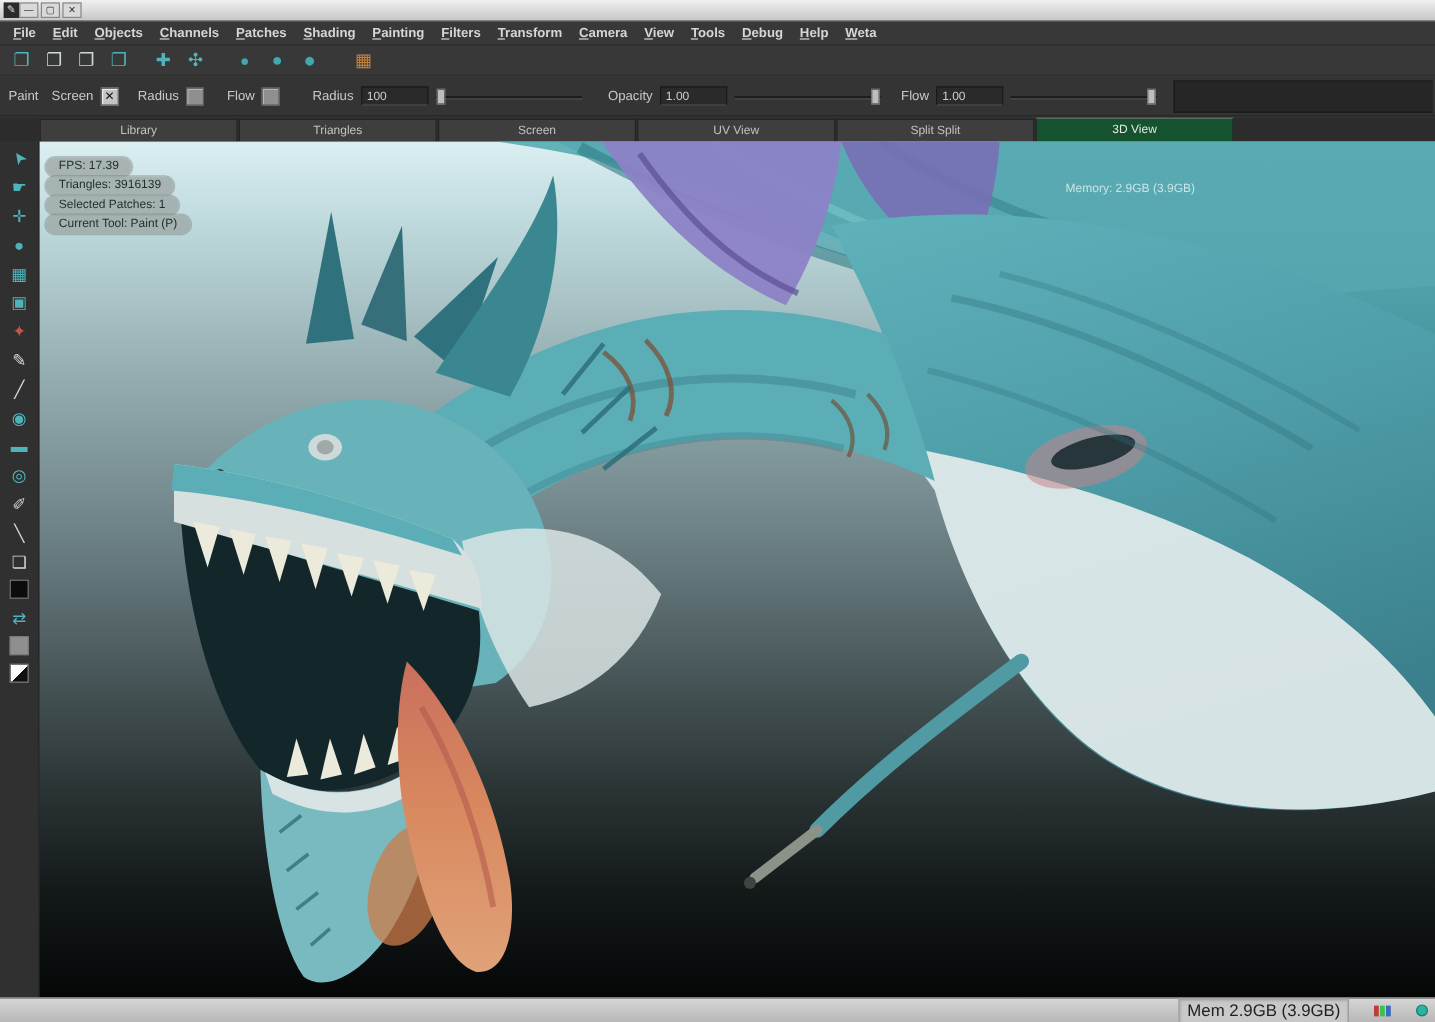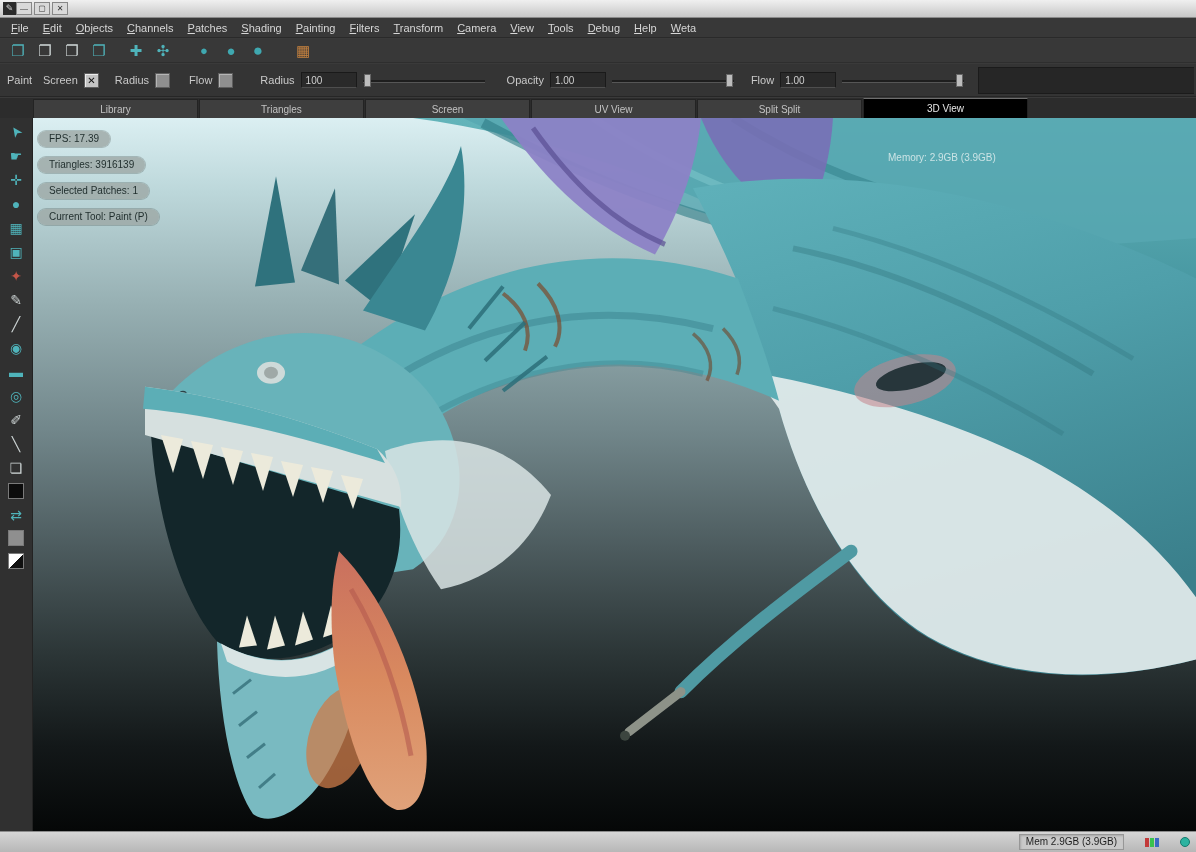--- a/index.html
+++ b/index.html
@@ -13,21 +13,21 @@
   .app-icon{width:13px;height:13px;margin-left:3px;background:#2b2b2b;color:#ddd;
     font-size:9px;line-height:13px;text-align:center;flex:0 0 auto;}
   .wtitle{flex:1;text-align:center;font-size:11px;font-weight:bold;color:#1a1a1a;}
   .win-controls{display:flex;gap:2px;margin-right:3px;flex:0 0 auto;}
   .win-btn{width:16px;height:13px;background:#d9d9d9;border:1px solid #878787;
     font-size:8px;line-height:12px;text-align:center;color:#333;box-sizing:border-box;}
 
   
   .menubar{position:absolute;top:18px;left:0;right:0;height:20px;background:#383838;
     border-bottom:1px solid #2a2a2a;display:flex;align-items:center;padding-left:4px;box-sizing:border-box;}
-  .menu-item{color:#d6d6d6;font-size:11px;padding:2px 7px;cursor:default;}
+  .menu-item{color:#d6d6d6;font-size:11px;padding:2px 7px;cursor:default;font-weight:bold;}
   .menu-item u{text-decoration:underline;}
 
   
   .toolbar{position:absolute;top:39px;left:0;right:0;height:24px;background:#383838;
     border-bottom:1px solid #2e2e2e;display:flex;align-items:center;gap:7px;padding-left:8px;box-sizing:border-box;}
   .tb-icon{font-size:15px;width:20px;text-align:center;line-height:20px;}
   .tb-icon:nth-child(5){margin-left:10px;}
   .tb-icon:nth-child(7){margin-left:14px;font-size:13px;}
   .tb-icon:nth-child(8){font-size:15px;}
   .tb-icon:nth-child(9){font-size:17px;}
@@ -50,46 +50,46 @@
   .handle.left{left:1px}.handle.right{right:1px}
   .g-alpha{margin-left:6px}.g-radtog{margin-left:16px}.g-flowtog{margin-left:19px}
   .g-radius{margin-left:27px}.g-opacity{margin-left:22px}.g-flow{margin-left:17px}
   .pb-filler{flex:1;height:25px;background:#262626;margin:0 2px 0 14px;border:1px solid #1b1b1b;border-right:none;}
 
   
   .tabbar{position:absolute;top:98px;left:0;right:0;height:20px;background:#2c2c2c;
     display:flex;align-items:flex-end;padding-left:33px;box-sizing:border-box;}
   .tab{width:165px;height:19px;line-height:19px;text-align:center;font-size:10px;color:#c2c2c2;
     background:#3e3e3e;border:1px solid #232323;border-bottom:none;margin-right:1px;box-sizing:border-box;}
-  .tab.active{background:#000000;color:#e6e6e6;height:20px;line-height:20px;border-top-color:#6e6e6e;}
+  .tab.active{background:#14532d;color:#e6e6e6;height:20px;line-height:20px;border-top-color:#6e6e6e;}
 
   
   .main{position:absolute;top:118px;left:0;right:0;bottom:21px;}
   .toolcol{position:absolute;left:0;top:0;bottom:0;width:33px;background:#303030;border-right:1px solid #232323;
     display:flex;flex-direction:column;align-items:center;padding-top:2px;gap:1px;box-sizing:border-box;}
   .tool{width:24px;height:23px;display:flex;align-items:center;justify-content:center;font-size:14px;}
   .tool .tg{display:inline-block;}
   .toolcol .tool:nth-child(1) .tg{transform:rotate(-125deg);}
   .swatch{width:16px;height:16px;border:1px solid #7a7a7a;margin:3px 0;box-sizing:border-box;}
   .swatch.fgbg{background:linear-gradient(135deg,#ffffff 52%,#101010 52%);}
 
   
   .viewport{position:absolute;left:33px;top:0;right:0;bottom:0;overflow:hidden;
     background:linear-gradient(180deg,#dbeff2 0%,#bdd8db 10%,#97b0b3 26%,#71868a 44%,#4d5c5f 60%,#2c3637 75%,#131819 88%,#050707 100%);}
   .creature{position:absolute;left:0;top:0;width:100%;height:100%;}
-  .hud{position:absolute;left:5px;top:13px;display:flex;flex-direction:column;gap:10px;align-items:flex-start;}
+  .hud{position:absolute;left:5px;top:13px;display:flex;flex-direction:column;gap:0;align-items:flex-start;}
   .hud-pill{background:rgba(158,168,166,0.82);border-radius:9px;padding:2px 11px 3px;
     font-size:10px;color:#1f2d2c;white-space:pre;box-shadow:0 0 0 1px rgba(90,100,98,0.35);}
   .memhud{position:absolute;left:855px;top:34px;font-size:10px;color:rgba(234,244,244,0.78);}
 
   
   .statusbar{position:absolute;bottom:0;left:0;right:0;height:21px;
     background:linear-gradient(#d6d6d6,#b7b7b7);border-top:1px solid #8c8c8c;
     display:flex;align-items:center;justify-content:flex-end;gap:21px;padding-right:6px;
-    font-size:10px;color:#1f1f1f;box-sizing:border-box;}
+    font-size:14px;color:#1f1f1f;box-sizing:border-box;}
   .mem-box{border:1px solid #979797;background:#c9c9c9;box-shadow:inset 1px 1px 2px #a8a8a8;padding:1px 6px 2px;}
   .pix-icon{display:inline-flex;gap:1px;}
   .pix-icon i{width:4px;height:9px;display:block;}
   .status-dot{width:10px;height:10px;border-radius:50%;background:#2cb3a0;border:1px solid #157a6d;box-sizing:border-box;}
 </style>
 </head>
 <body>
 
 <div class="app">
 

